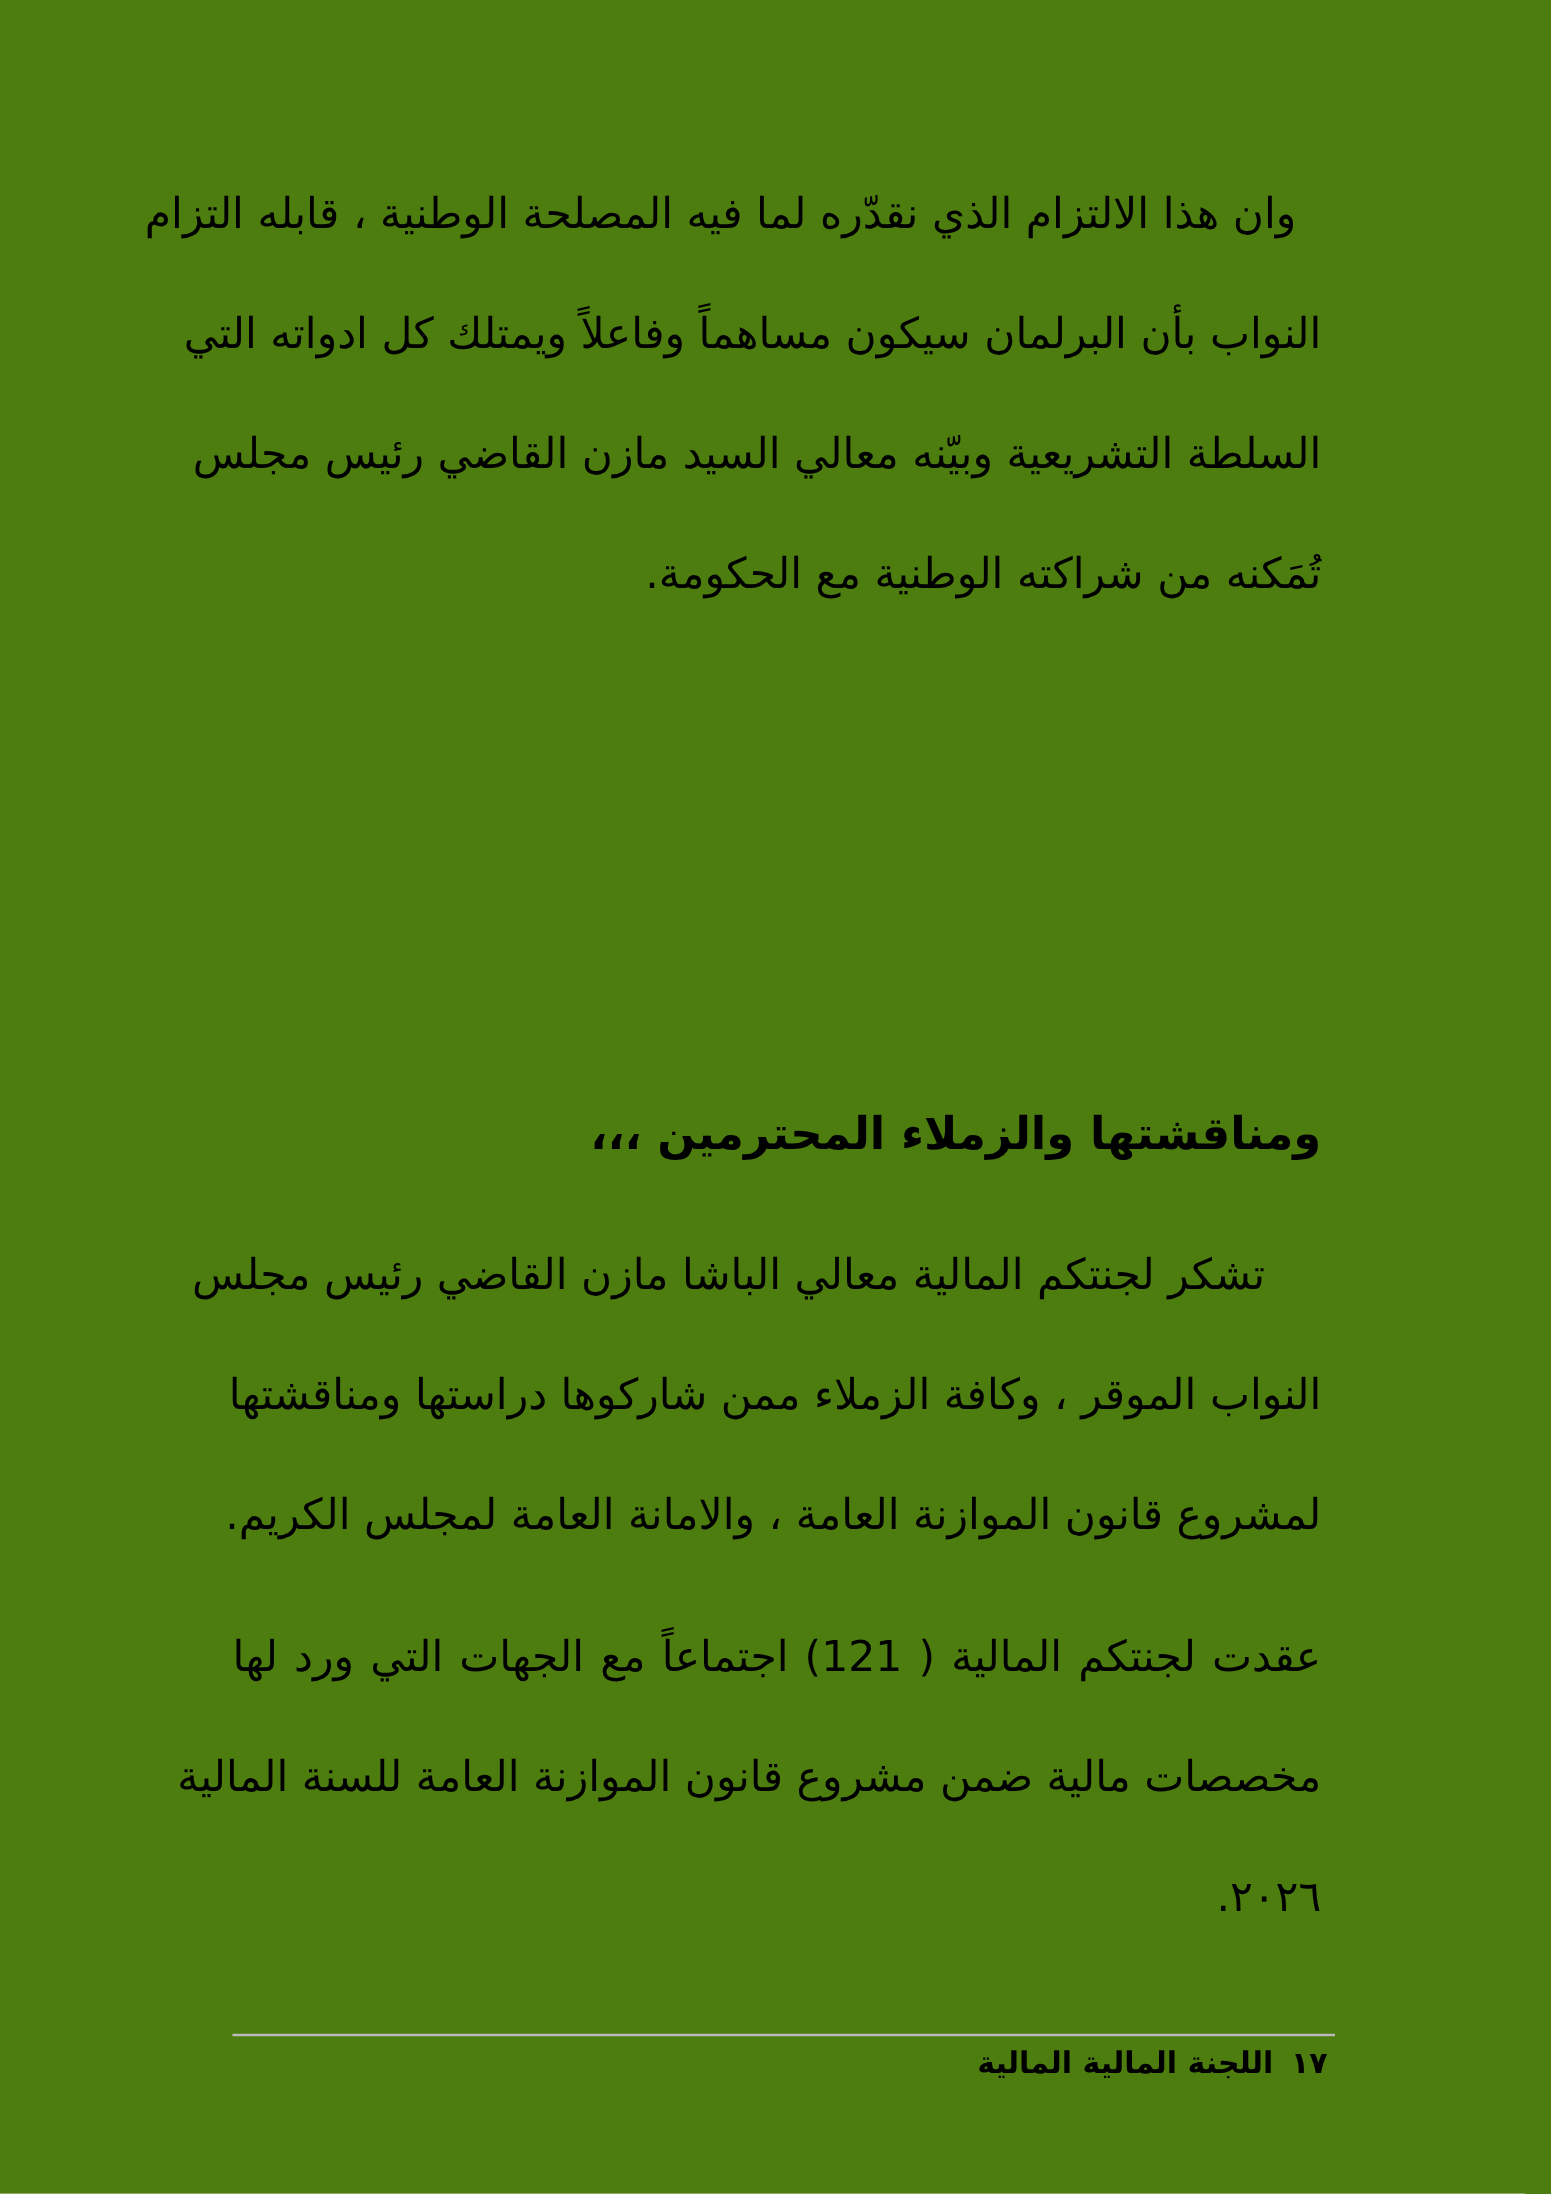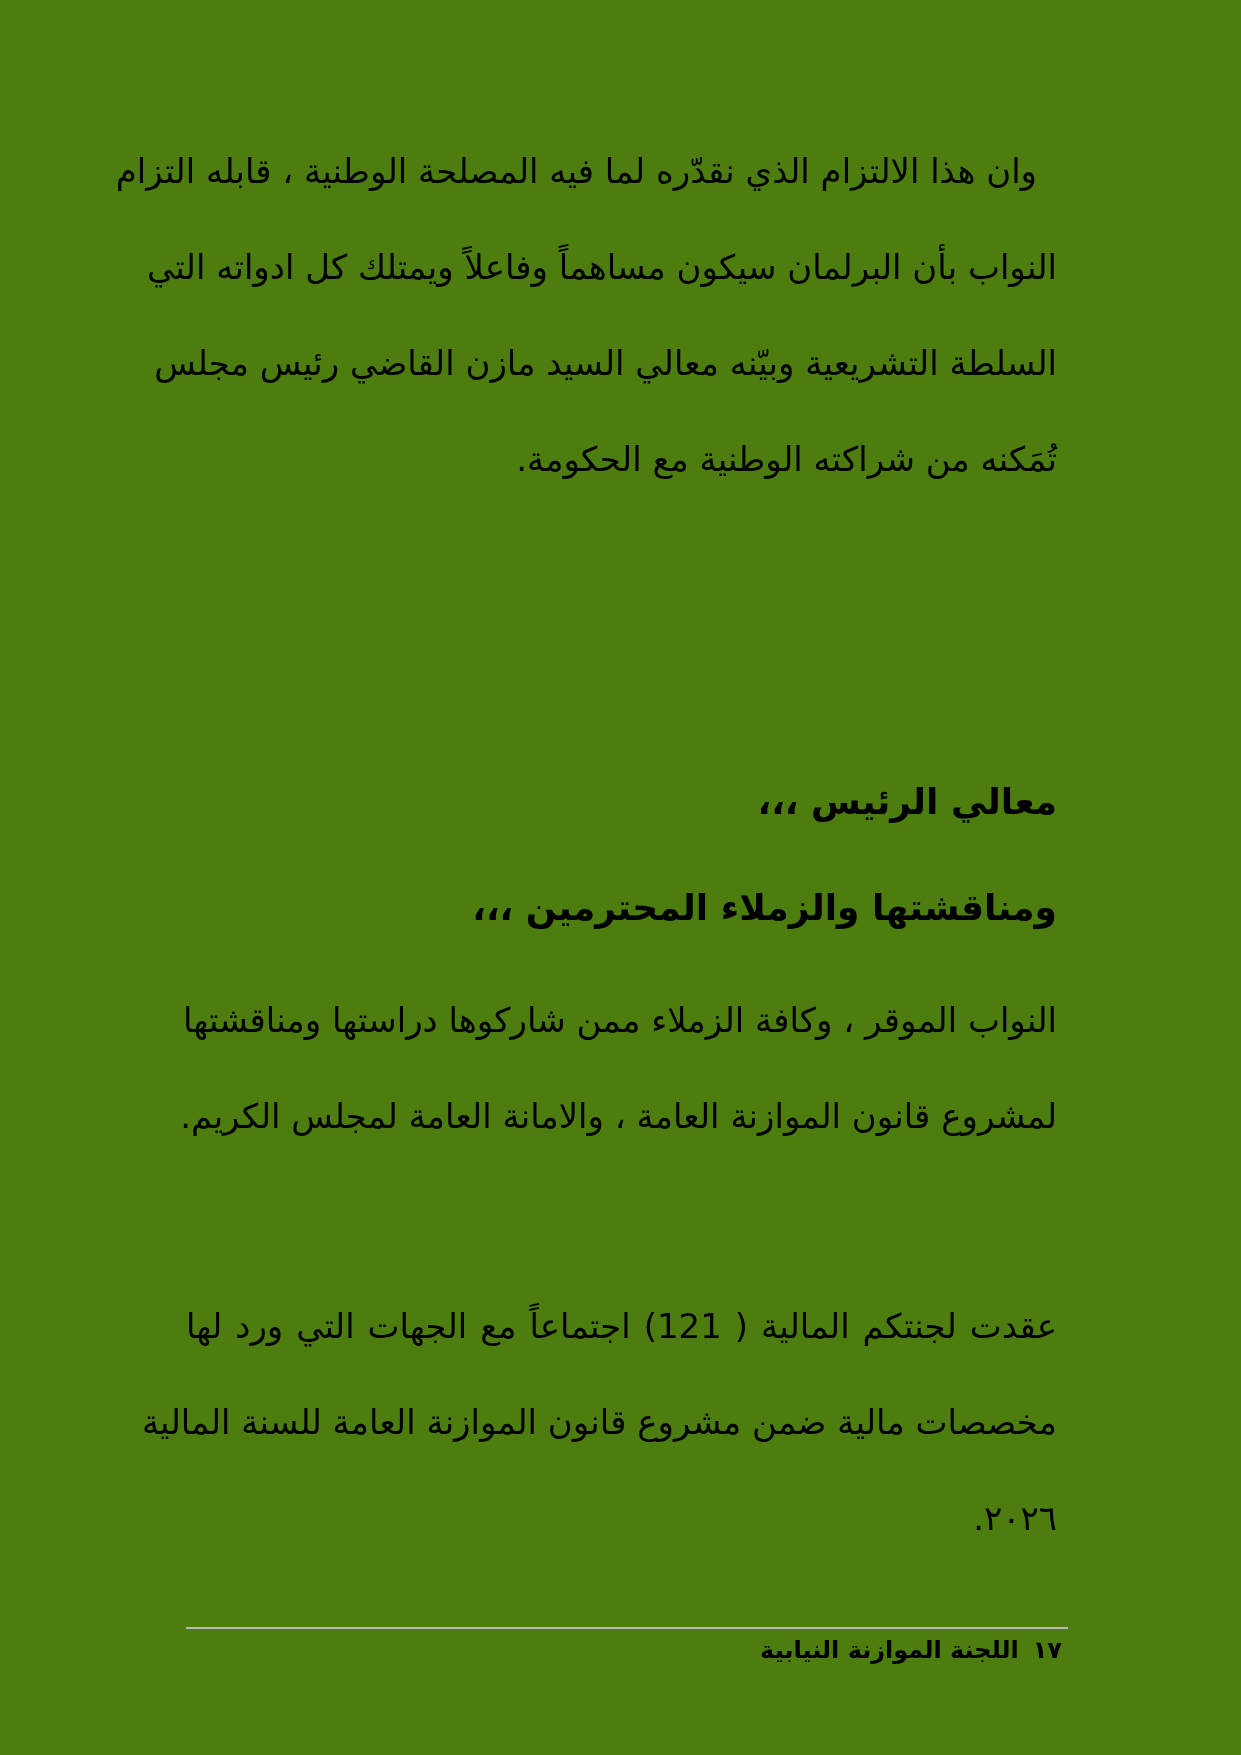--- a/index.html
+++ b/index.html
@@ -89,34 +89,34 @@
 
 <div class="page">
 
   <section class="block para1">
     <div class="bline ind-sm">وان هذا الالتزام الذي نقدّره لما فيه المصلحة الوطنية ، قابله التزام</div>
     <div class="bline">النواب بأن البرلمان سيكون مساهماً وفاعلاً ويمتلك كل ادواته التي</div>
     <div class="bline">السلطة التشريعية وبيّنه معالي السيد مازن القاضي رئيس مجلس</div>
     <div class="bline lastline">تُمَكنه من شراكته الوطنية مع الحكومة.</div>
   </section>
 
-  <h2 class="heading heading1">معالي الرئيس ،،،</h2>
 
   <h2 class="heading heading2">ومناقشتها والزملاء المحترمين ،،،</h2>
 
   <section class="block para2">
+    <div class="bline ind-md">تشكر لجنتكم المالية معالي الباشا مازن القاضي رئيس مجلس</div>
     <div class="bline">النواب الموقر ، وكافة الزملاء ممن شاركوها دراستها ومناقشتها</div>
     <div class="bline lastline">لمشروع قانون الموازنة العامة ، والامانة العامة لمجلس الكريم.</div>
   </section>
 
   <section class="block para3">
     <div class="bline">عقدت لجنتكم المالية ( 121) اجتماعاً مع الجهات التي ورد لها</div>
     <div class="bline">مخصصات مالية ضمن مشروع قانون الموازنة العامة للسنة المالية</div>
     <div class="bline lastline">٢٠٢٦.</div>
   </section>
 
   <div class="footer-rule"></div>
 
   <div class="footer-text">
-    <span class="pagenum">١٧</span><span>اللجنة الموازنة النيابية</span>
+    <span class="pagenum">١٧</span><span>اللجنة المالية المالية</span>
   </div>
 
 </div>
 
 </body></html>

